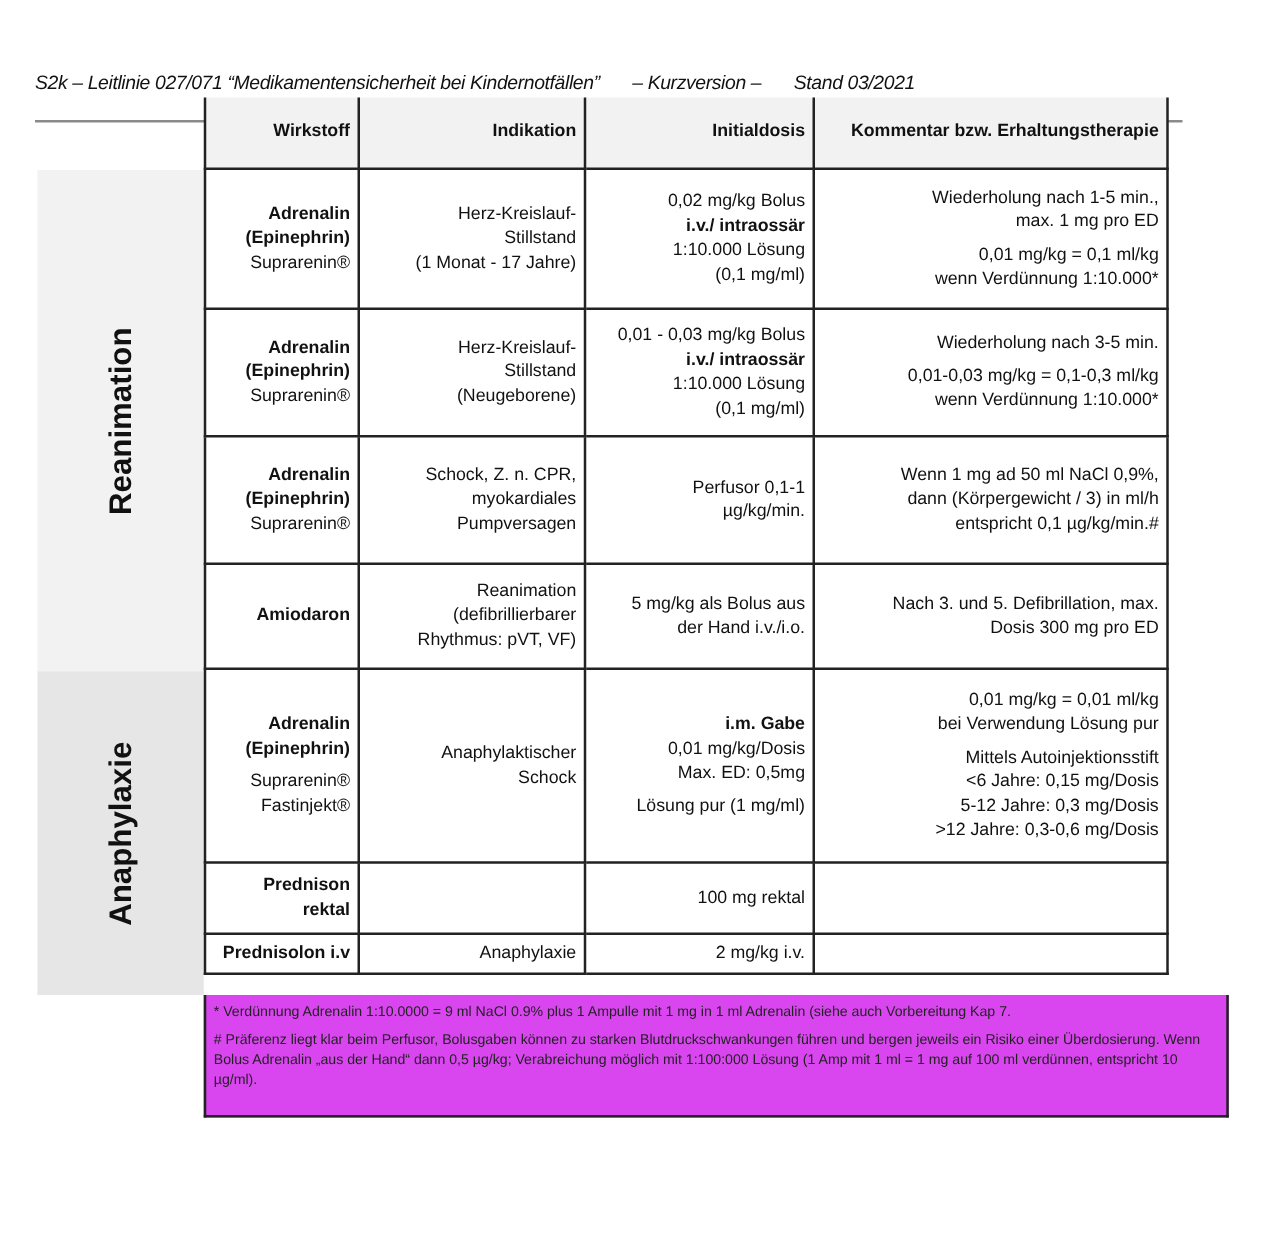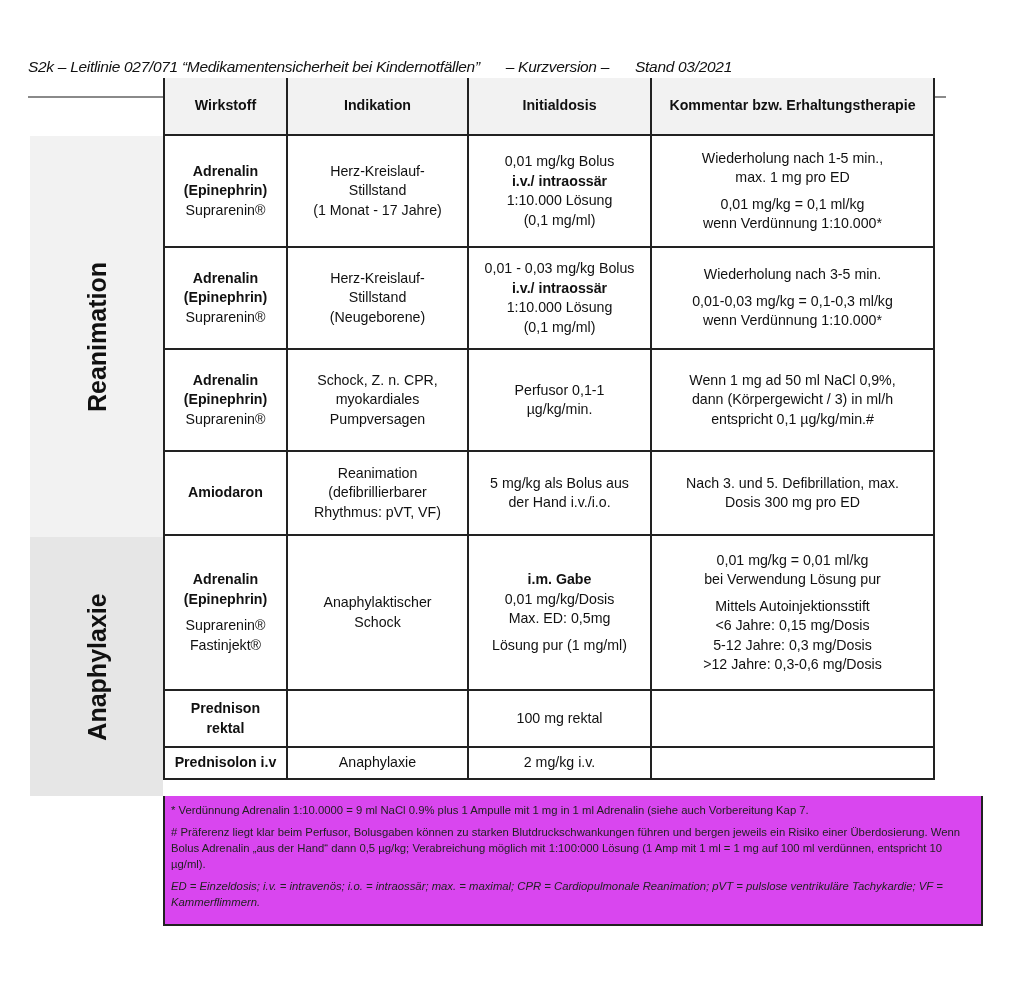--- a/index.html
+++ b/index.html
@@ -14,21 +14,21 @@
   .band { position:absolute; left:30px; width:133px; }
   .band-rea { top:136px; height:401px; background:#f2f2f2; }
   .band-ana { top:537px; height:259px; background:#e6e6e6; }
   .band-label { position:absolute; left:50%; top:50%;
                 transform:translate(-50%,-50%) rotate(-90deg);
                 font-weight:bold; font-size:25px; white-space:nowrap; color:#111; }
 
   table.main { position:absolute; left:163px; top:78px; border-collapse:collapse;
                table-layout:fixed; font-size:14.2px; line-height:19.5px; }
   table.main td, table.main th { border:2px solid #222; vertical-align:middle;
-               padding:4px 6px; text-align:center; }
+               padding:4px 6px; text-align:right; }
   table.main thead th { background:#f2f2f2; font-weight:bold; border-top:none; height:48px; }
   .c1 { width:123px; } .c2 { width:181px; } .c3 { width:183px; } .c4 { width:283px; }
   .b { font-weight:bold; }
   .gap { margin-top:7px; }
   .r1 td { height:102px; }
   .r2 td { height:92px; }
   .r3 td { height:92px; }
   .r4 td { height:74px; }
   .r5 td { height:145px; }
   .r6 td { height:47px; }
@@ -77,21 +77,21 @@
         <div class="b">Adrenalin</div>
         <div class="b">(Epinephrin)</div>
         <div>Suprarenin®</div>
       </td>
       <td>
         <div>Herz-Kreislauf-</div>
         <div>Stillstand</div>
         <div>(1 Monat - 17 Jahre)</div>
       </td>
       <td>
-        <div>0,01 mg/kg Bolus</div>
+        <div>0,02 mg/kg Bolus</div>
         <div class="b">i.v./ intraossär</div>
         <div>1:10.000 Lösung</div>
         <div>(0,1 mg/ml)</div>
       </td>
       <td>
         <div>Wiederholung nach 1-5 min.,</div>
         <div>max. 1 mg pro ED</div>
         <div class="gap">0,01 mg/kg = 0,1 ml/kg</div>
         <div>wenn Verdünnung 1:10.000*</div>
       </td>
@@ -212,14 +212,13 @@
         <div>2 mg/kg i.v.</div>
       </td>
       <td></td>
     </tr>
   </tbody>
 </table>
 
 <div class="notes">
   <p>* Verdünnung Adrenalin 1:10.0000 = 9 ml NaCl 0.9% plus 1 Ampulle mit 1 mg in 1 ml Adrenalin (siehe auch Vorbereitung Kap 7.</p>
   <p># Präferenz liegt klar beim Perfusor, Bolusgaben können zu starken Blutdruckschwankungen führen und bergen jeweils ein Risiko einer Überdosierung. Wenn Bolus Adrenalin „aus der Hand“ dann 0,5 µg/kg; Verabreichung möglich mit 1:100:000 Lösung (1 Amp mit 1 ml = 1 mg auf 100 ml verdünnen, entspricht 10 µg/ml).</p>
-  <p class="abbr">ED = Einzeldosis; i.v. = intravenös; i.o. = intraossär; max. = maximal; CPR = Cardiopulmonale Reanimation; pVT = pulslose ventrikuläre Tachykardie; VF = Kammerflimmern.</p>
 </div>
 
 </body></html>

